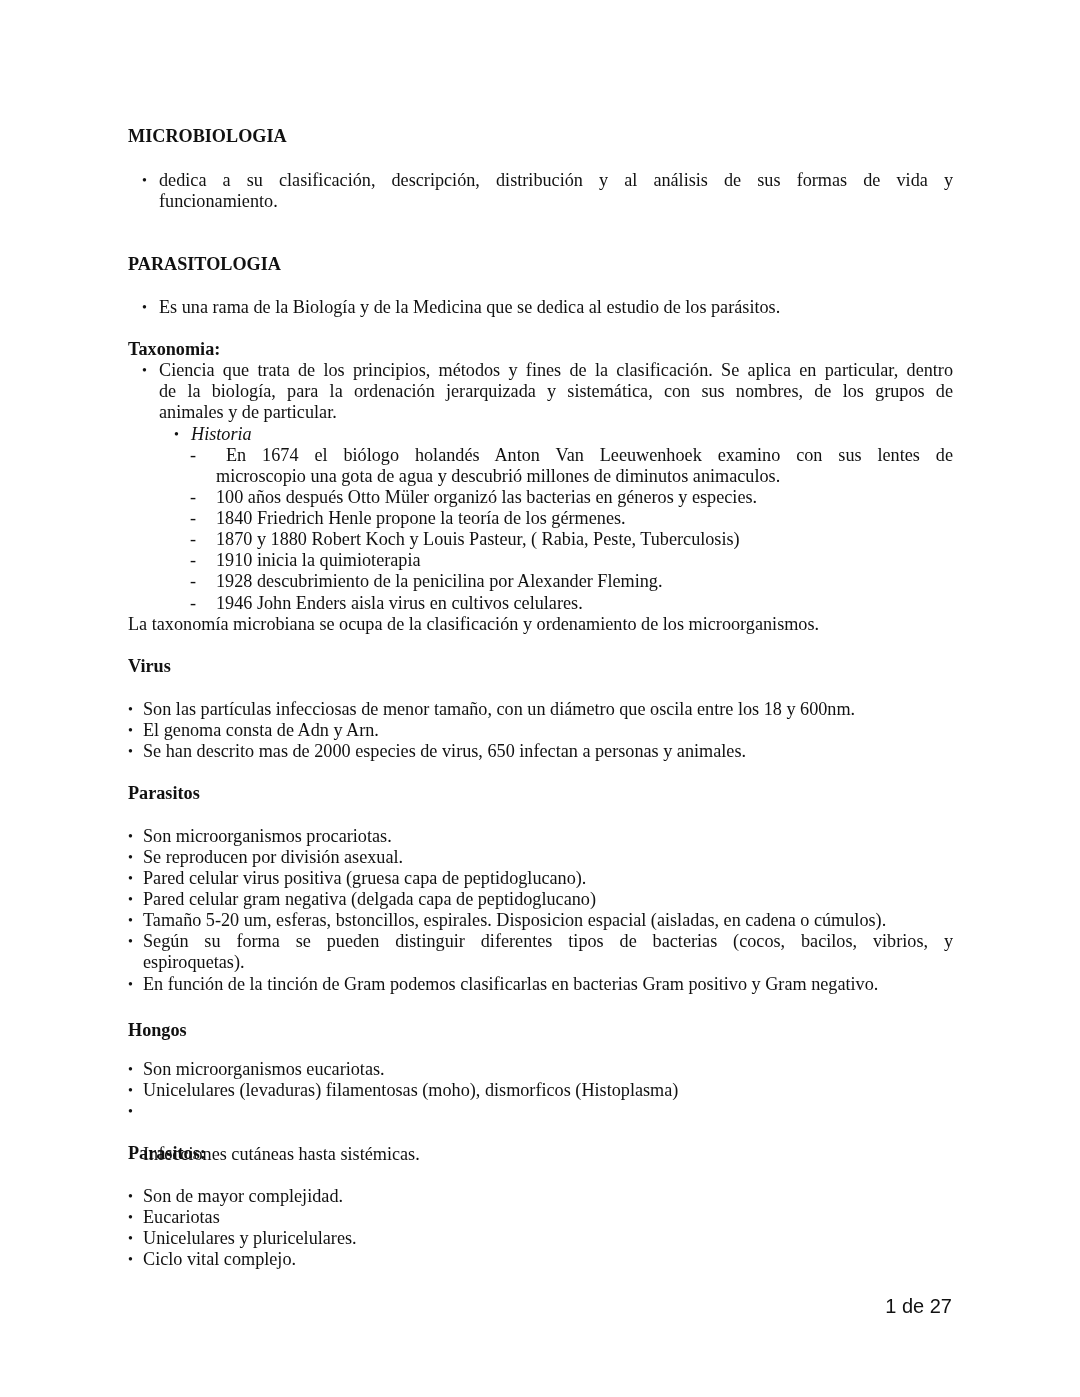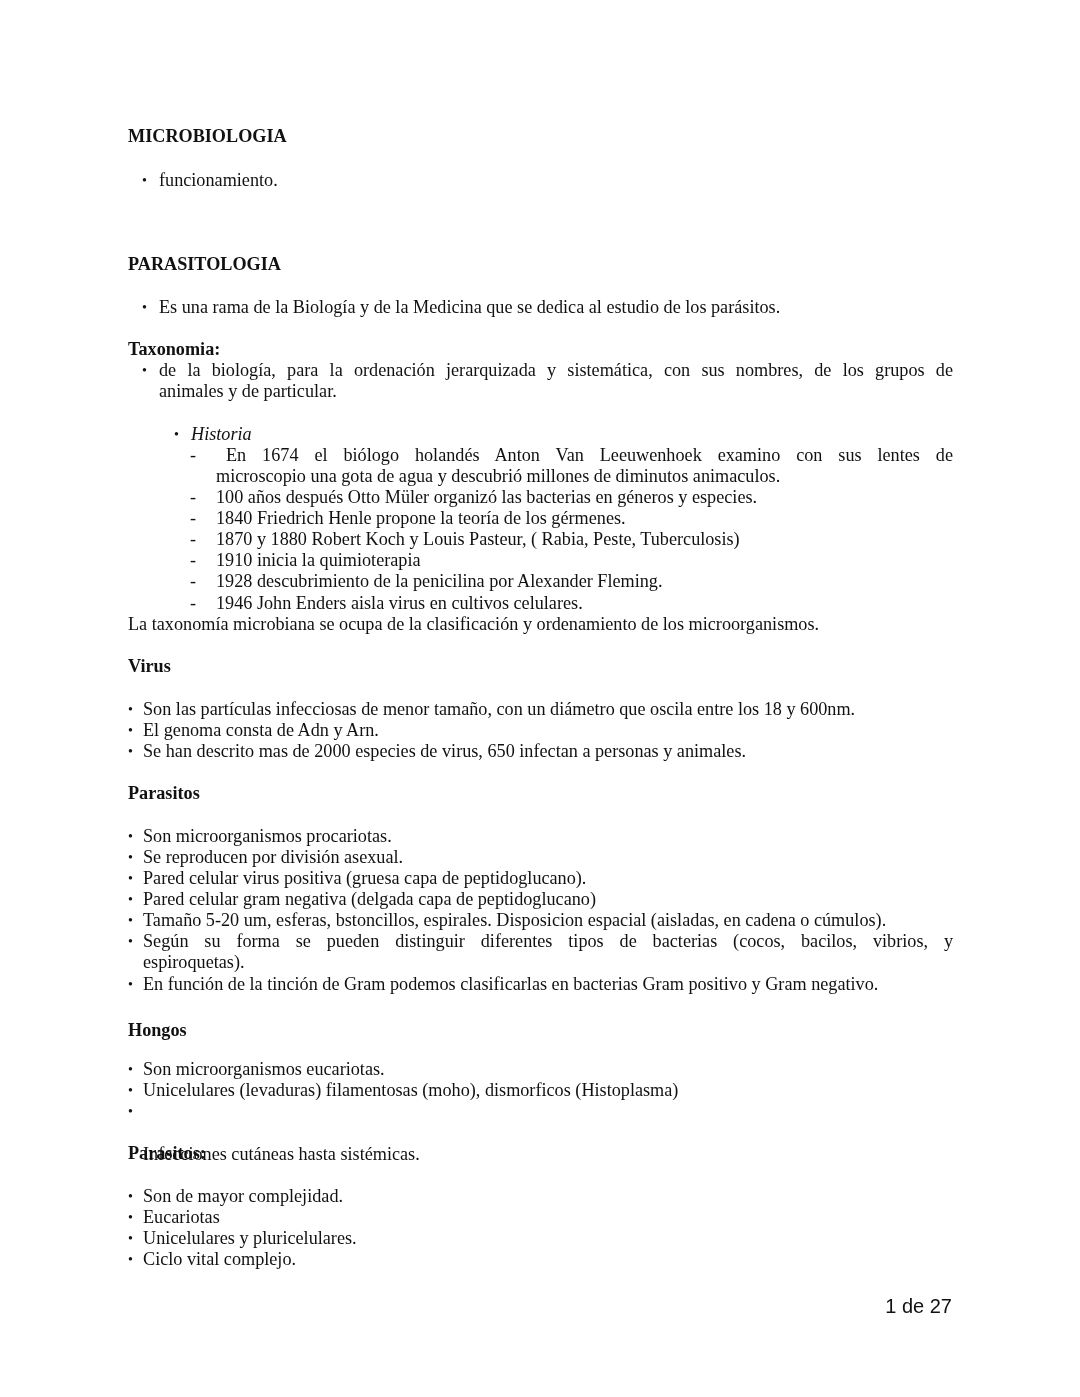--- a/index.html
+++ b/index.html
@@ -26,34 +26,36 @@
   </style>
 </head>
 <body>
 
 <div class="page">
 
   <div class="h" style="top:126px;">MICROBIOLOGIA</div>
   <div class="bullet-row" style="top:170px; left:0; width:825px;">
     <span class="blt" style="left:14px; top:0;">•</span>
     <div style="position:absolute; left:31px; width:794px;">
+      <span class="jline">dedica a su clasificación, descripción, distribución y al análisis de sus formas de vida y</span>
       <span class="jlast">funcionamiento.</span>
     </div>
   </div>
 
   <div class="h" style="top:254px;">PARASITOLOGIA</div>
   <div class="bullet-row" style="top:297px; left:0; width:825px;">
     <span class="blt" style="left:14px; top:0;">•</span>
     <span class="p" style="left:31px; top:0;">Es una rama de la Biología y de la Medicina que se dedica al estudio de los parásitos.</span>
   </div>
 
   <div class="h" style="top:339px;">Taxonomia:</div>
   <div class="bullet-row" style="top:360px; left:0; width:825px;">
     <span class="blt" style="left:14px; top:0;">•</span>
     <div style="position:absolute; left:31px; width:794px;">
+      <span class="jline">Ciencia que trata de los principios, métodos y fines de la clasificación. Se aplica en particular, dentro</span>
       <span class="jline">de la biología, para la ordenación jerarquizada y sistemática, con sus nombres, de los grupos de</span>
       <span class="jlast">animales y de particular.</span>
     </div>
   </div>
 
   <div class="bullet-row" style="top:424px; left:0;">
     <span class="blt" style="left:46px; top:0;">•</span>
     <span class="p" style="left:63px; top:0;font-style:italic;">Historia</span>
   </div>
 

